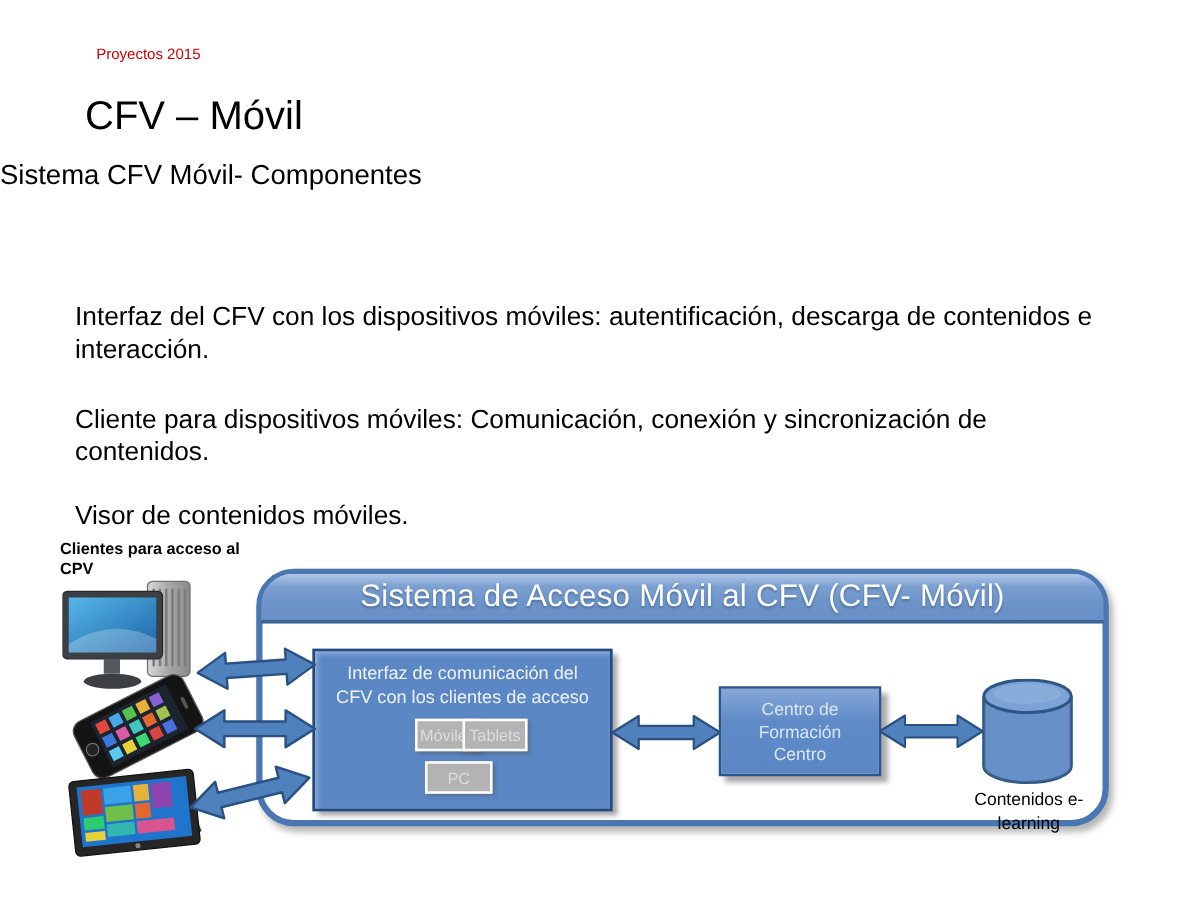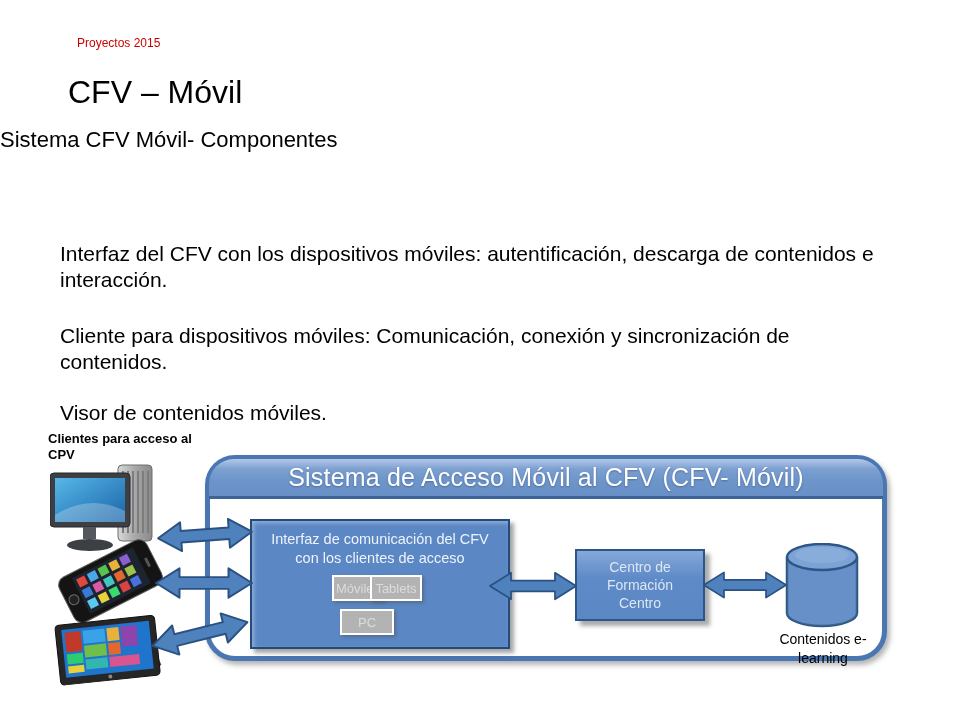--- a/index.html
+++ b/index.html
@@ -19,21 +19,21 @@
                        background:#fff; border:5px solid #4a76b2; border-radius:30px;
                        box-shadow:3px 4px 5px rgba(110,110,110,.5); }
   .banner { position:absolute; left:-1px; top:-1px; right:-1px; height:37px;
             border-radius:25px 25px 0 0;
             background:linear-gradient(180deg,#b3c8e8 0%, #7b9fd0 28%, #6d95ca 60%, #6890c6 100%);
             border-bottom:3px solid #3c6496;
             display:flex; align-items:center; justify-content:center; }
   .banner-text { color:#ffffff; font-size:25px; letter-spacing:.2px;
                  text-shadow:0 1px 2px rgba(40,60,100,.45); }
 
-  .interface-box { position:absolute; left:250px; top:519px; width:260px; height:130px;
+  .interface-box { position:absolute; left:250px; top:519px; width:240px; height:130px;
                    box-sizing:border-box; background:#5b87c4; border:2px solid #24497c;
                    box-shadow:4px 4px 4px rgba(105,105,105,.6),
                               inset 2px 2px 4px rgba(255,255,255,.35); }
   .interface-label { padding:9px 12px 0; text-align:center; color:#eef3fb;
                      font-size:14.5px; line-height:19px; }
   .chip { position:absolute; box-sizing:border-box; background:#b3b3b3; border:2px solid #ffffff;
           color:#dcdcdc; font-size:13px; display:flex; align-items:center; justify-content:center;
           box-shadow:2px 2px 3px rgba(80,80,80,.45); }
   .chip-moviles { left:60px;  top:54px; width:52px; height:26px;margin-left:20px; }
   .chip-tablets { left:118px; top:54px; width:52px; height:26px; }

